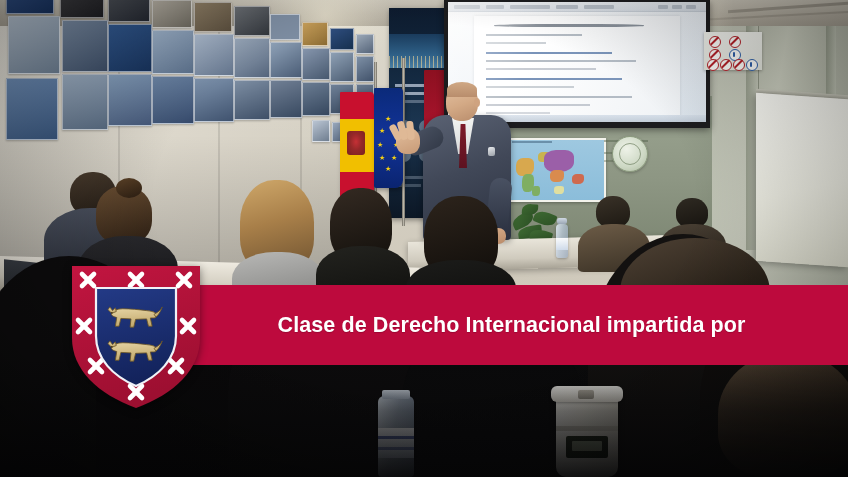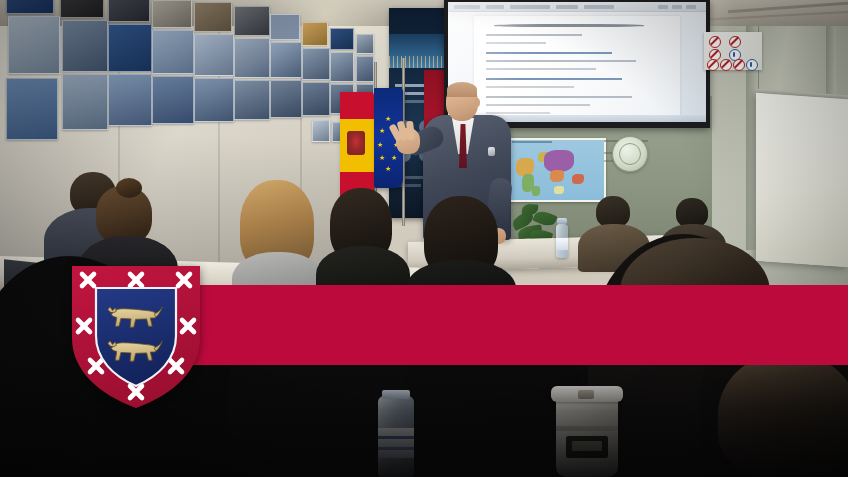--- a/index.html
+++ b/index.html
@@ -469,20 +469,21 @@
     <div class="cup-lid"></div>
     <div class="cup-tab"></div>
 
     <div class="bottom-dark"></div>
     <div class="vignette"></div>
   </div>
 
   <div class="lower-third">
     <div class="lt-bar"></div>
     <div class="lt-text">
+      <div class="lt-line">Clase de Derecho Internacional impartida por</div>
     </div>
   </div>
 
   <div class="shield-wrap">
     <svg class="shield-svg" width="136" height="146" viewBox="0 0 136 146" xmlns="http://www.w3.org/2000/svg">
       <defs>
         <clipPath id="outerClip">
           <path d="M4,2 H132 V74 C132,106 106,130 68,144 C30,130 4,106 4,74 Z"></path>
         </clipPath>
         <linearGradient id="fieldGrad" x1="0" y1="0" x2="0.3" y2="1">

